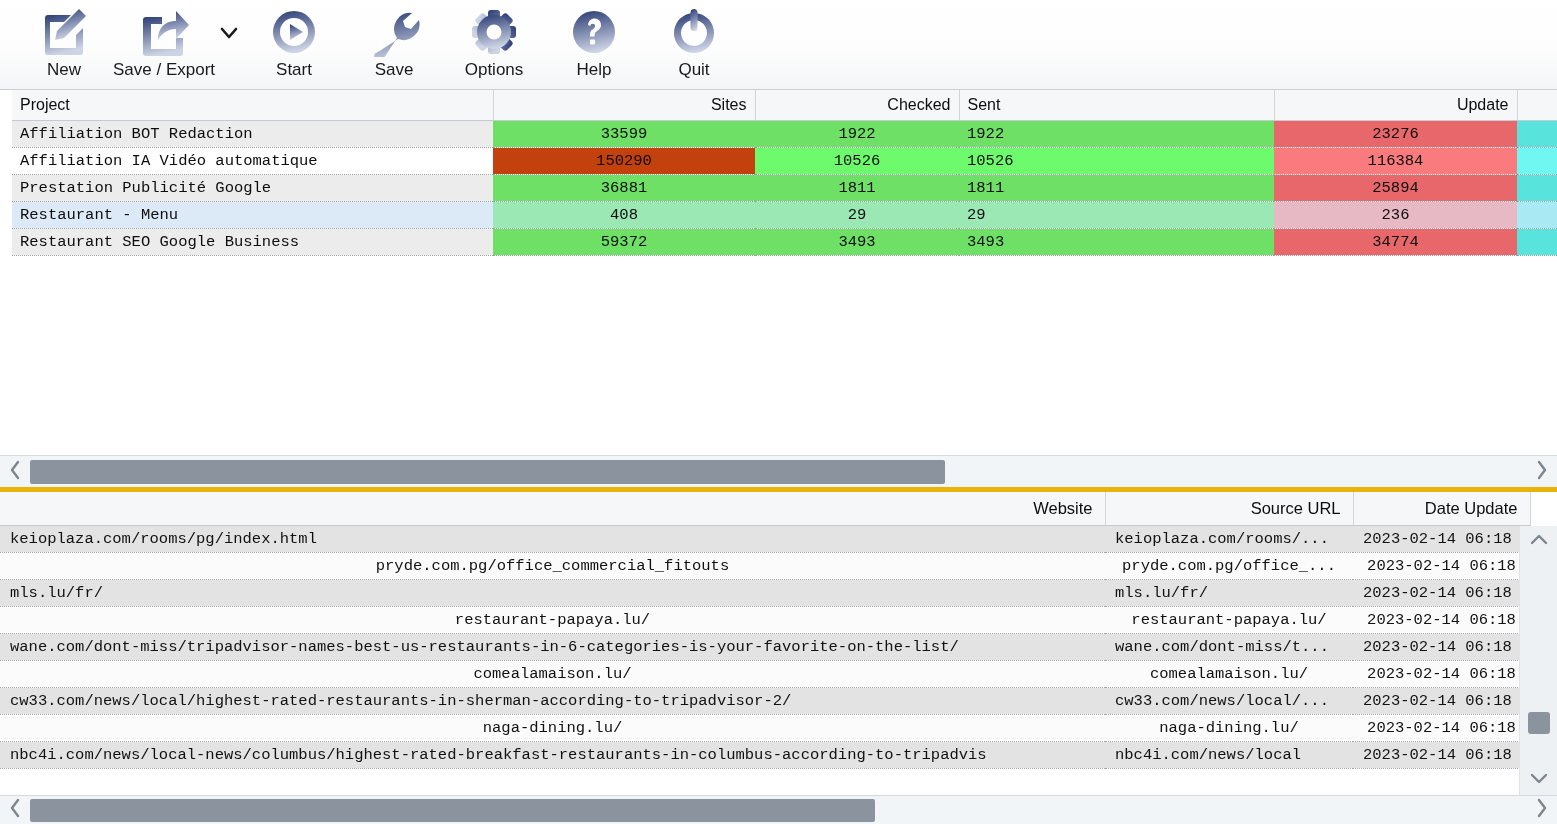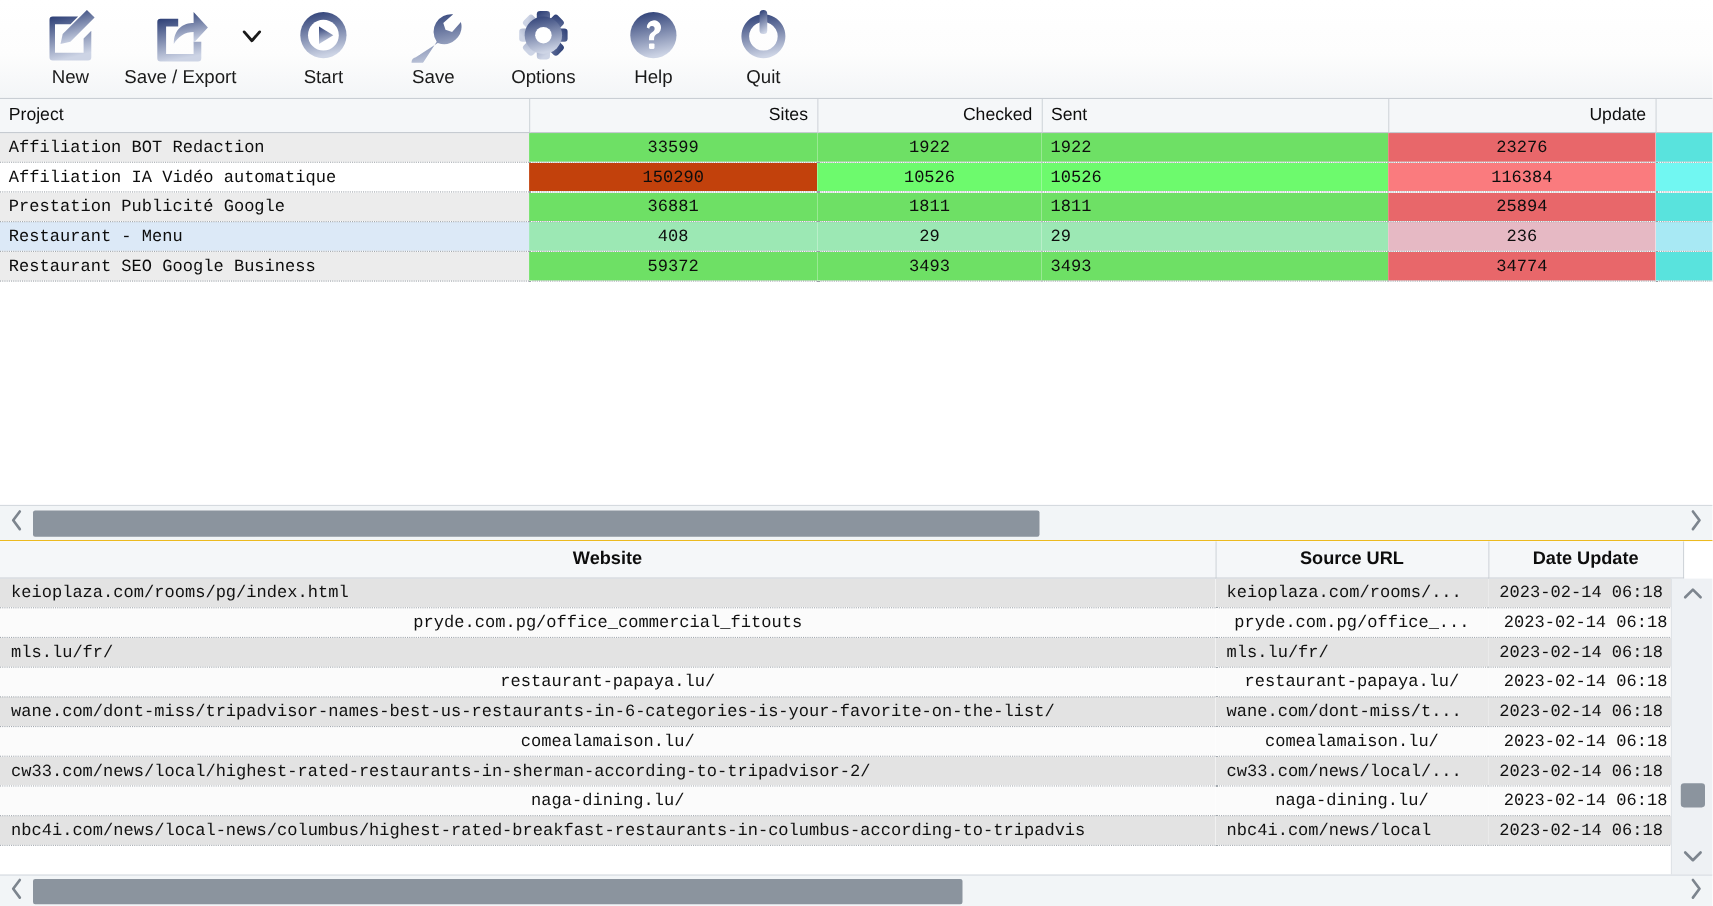--- a/index.html
+++ b/index.html
@@ -62,22 +62,23 @@
     justify-content: center;
     padding-bottom: 22px;
   }
 
   
   .top-pane {
     height: 402px;
     min-height: 402px;
     position: relative;
     background: #ffffff;
-    border-bottom: 1px solid #eab308;
+    border-bottom: 5px solid #eab308;
     overflow: hidden;
+    padding-left: 12px;
   }
   .grid {
     width: 100%;
     border-collapse: collapse;
     table-layout: fixed;
   }
   .grid thead th {
     height: 30px;
     background: #f5f7f9;
     border-right: 1px solid #d0d5da;
@@ -152,24 +153,24 @@
   .grid2 {
     width: 1530px;
     border-collapse: collapse;
     table-layout: fixed;
   }
   .grid2 thead th {
     height: 33px;
     background: #f5f7f9;
     border-right: 1px solid #d0d5da;
     border-bottom: 1px solid #c6cbd1;
-    font-weight: bold;
+    font-weight: normal;
     font-size: 16.5px;
     color: #0d0d0d;
-    text-align: center;
+    text-align: right;
     padding: 0 12px;
     font-family: "Liberation Sans", sans-serif;
     white-space: nowrap;
   }
   .grid2 tbody td {
     height: 27px;
     font-size: 15.5px;
     font-family: "Liberation Mono", monospace;
     color: #111111;
     padding: 0 10px;

